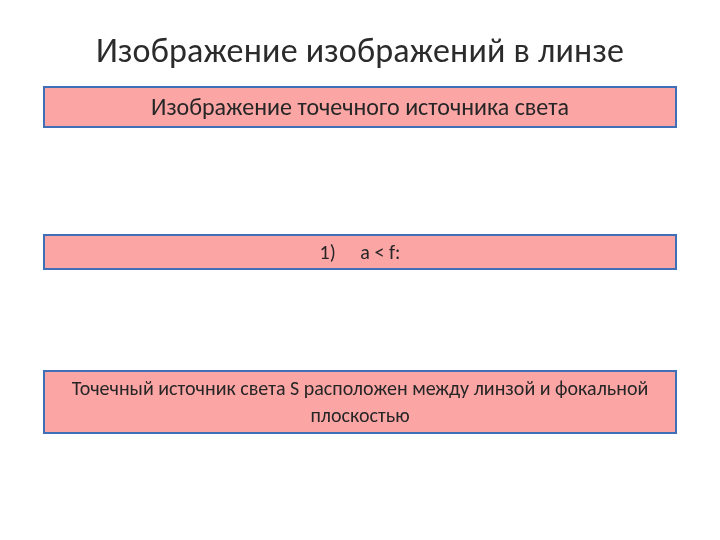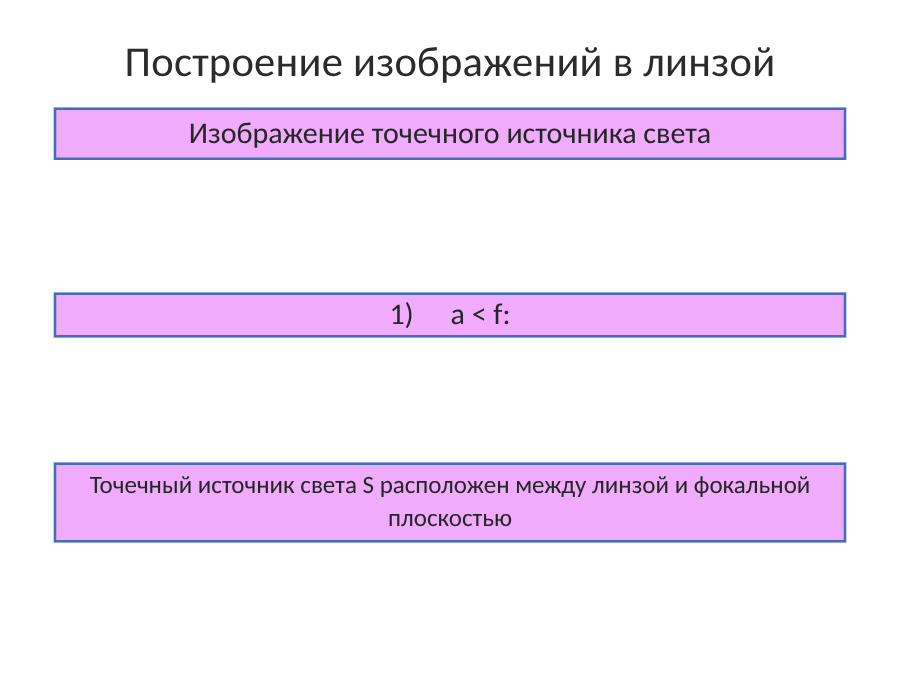--- a/index.html
+++ b/index.html
@@ -25,53 +25,53 @@
     text-align: center;
     font-size: 34px;
     font-weight: 400;
     color: #2b2b2b;
     letter-spacing: 0.2px;
   }
   .box {
     position: absolute;
     left: 43px;
     width: 634px;
-    background: #f0abfc;
+    background: #fca5a5;
     border: 2px solid #3e6fb7;
     box-sizing: border-box;
     display: flex;
     align-items: center;
     justify-content: center;
     text-align: center;
     padding: 4px 12px;
     line-height: 1.35;
   }
   .box.subtitle {
     top: 86px;
     height: 42px;
     font-size: 24px;
   }
   .box.condition {
     top: 234px;
     height: 36px;
-    font-size: 24px;
+    font-size: 20px;
   }
   .box.description {
     top: 370px;
     height: 64px;
     font-size: 20px;
     justify-content: flex-end;
   }
 </style>
 </head>
 <body>
 
 <div class="slide">
 
-  <div class="title">Построение изображений в линзой</div>
+  <div class="title">Изображение изображений в линзе</div>
 
   <div class="box subtitle">
     <span>Изображение точечного источника света</span>
   </div>
 
   <div class="box condition">
     <span>1)  a &lt; f:</span>
   </div>
 
   <div class="box description">

